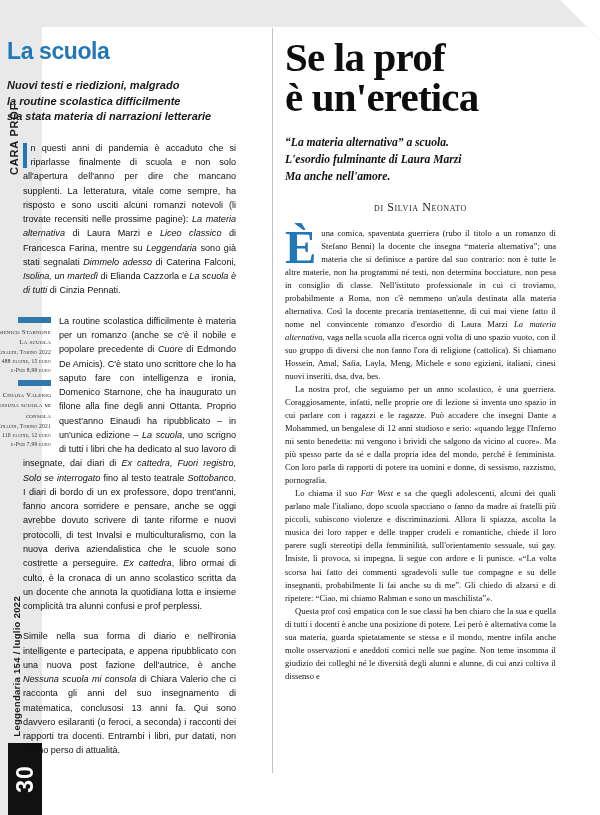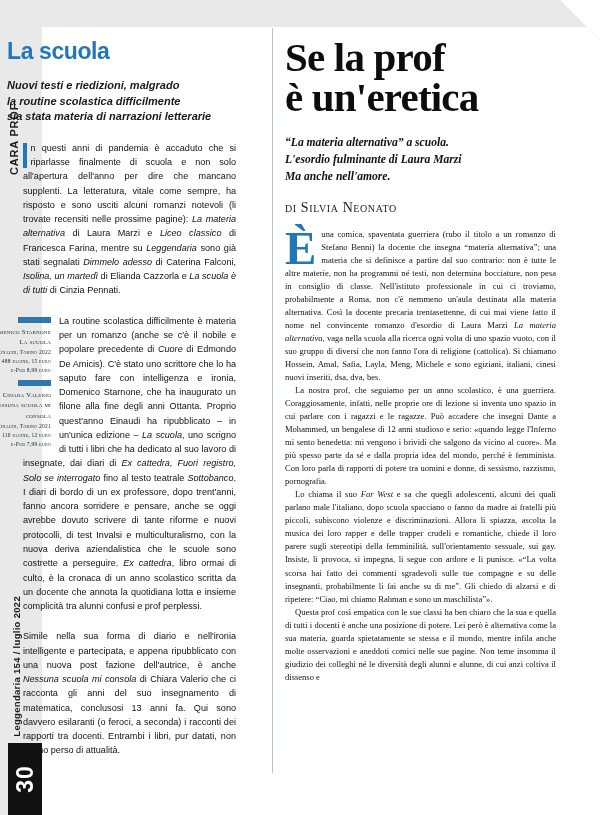--- a/index.html
+++ b/index.html
@@ -198,24 +198,25 @@
     font-style: italic;
     font-size: 11.6px;
     line-height: 1.5;
     margin-top: 16px;
     color: #111;
     font-weight: bold;
   }
   .byline {
     font-family: "Liberation Serif", serif;
     font-variant: small-caps;
-    font-size: 14px;
+    font-size: 12px;
     letter-spacing: 0.6px;
     margin-top: 14px;
     color: #222;
+    text-align: center;
   }
   .right-body {
     font-family: "Liberation Serif", serif;
     font-size: 8.55px;
     line-height: 1.525;
     text-align: justify;
     margin-top: 12px;
     color: #111;
   }
   .right-body p { margin: 0; text-indent: 10px; }

